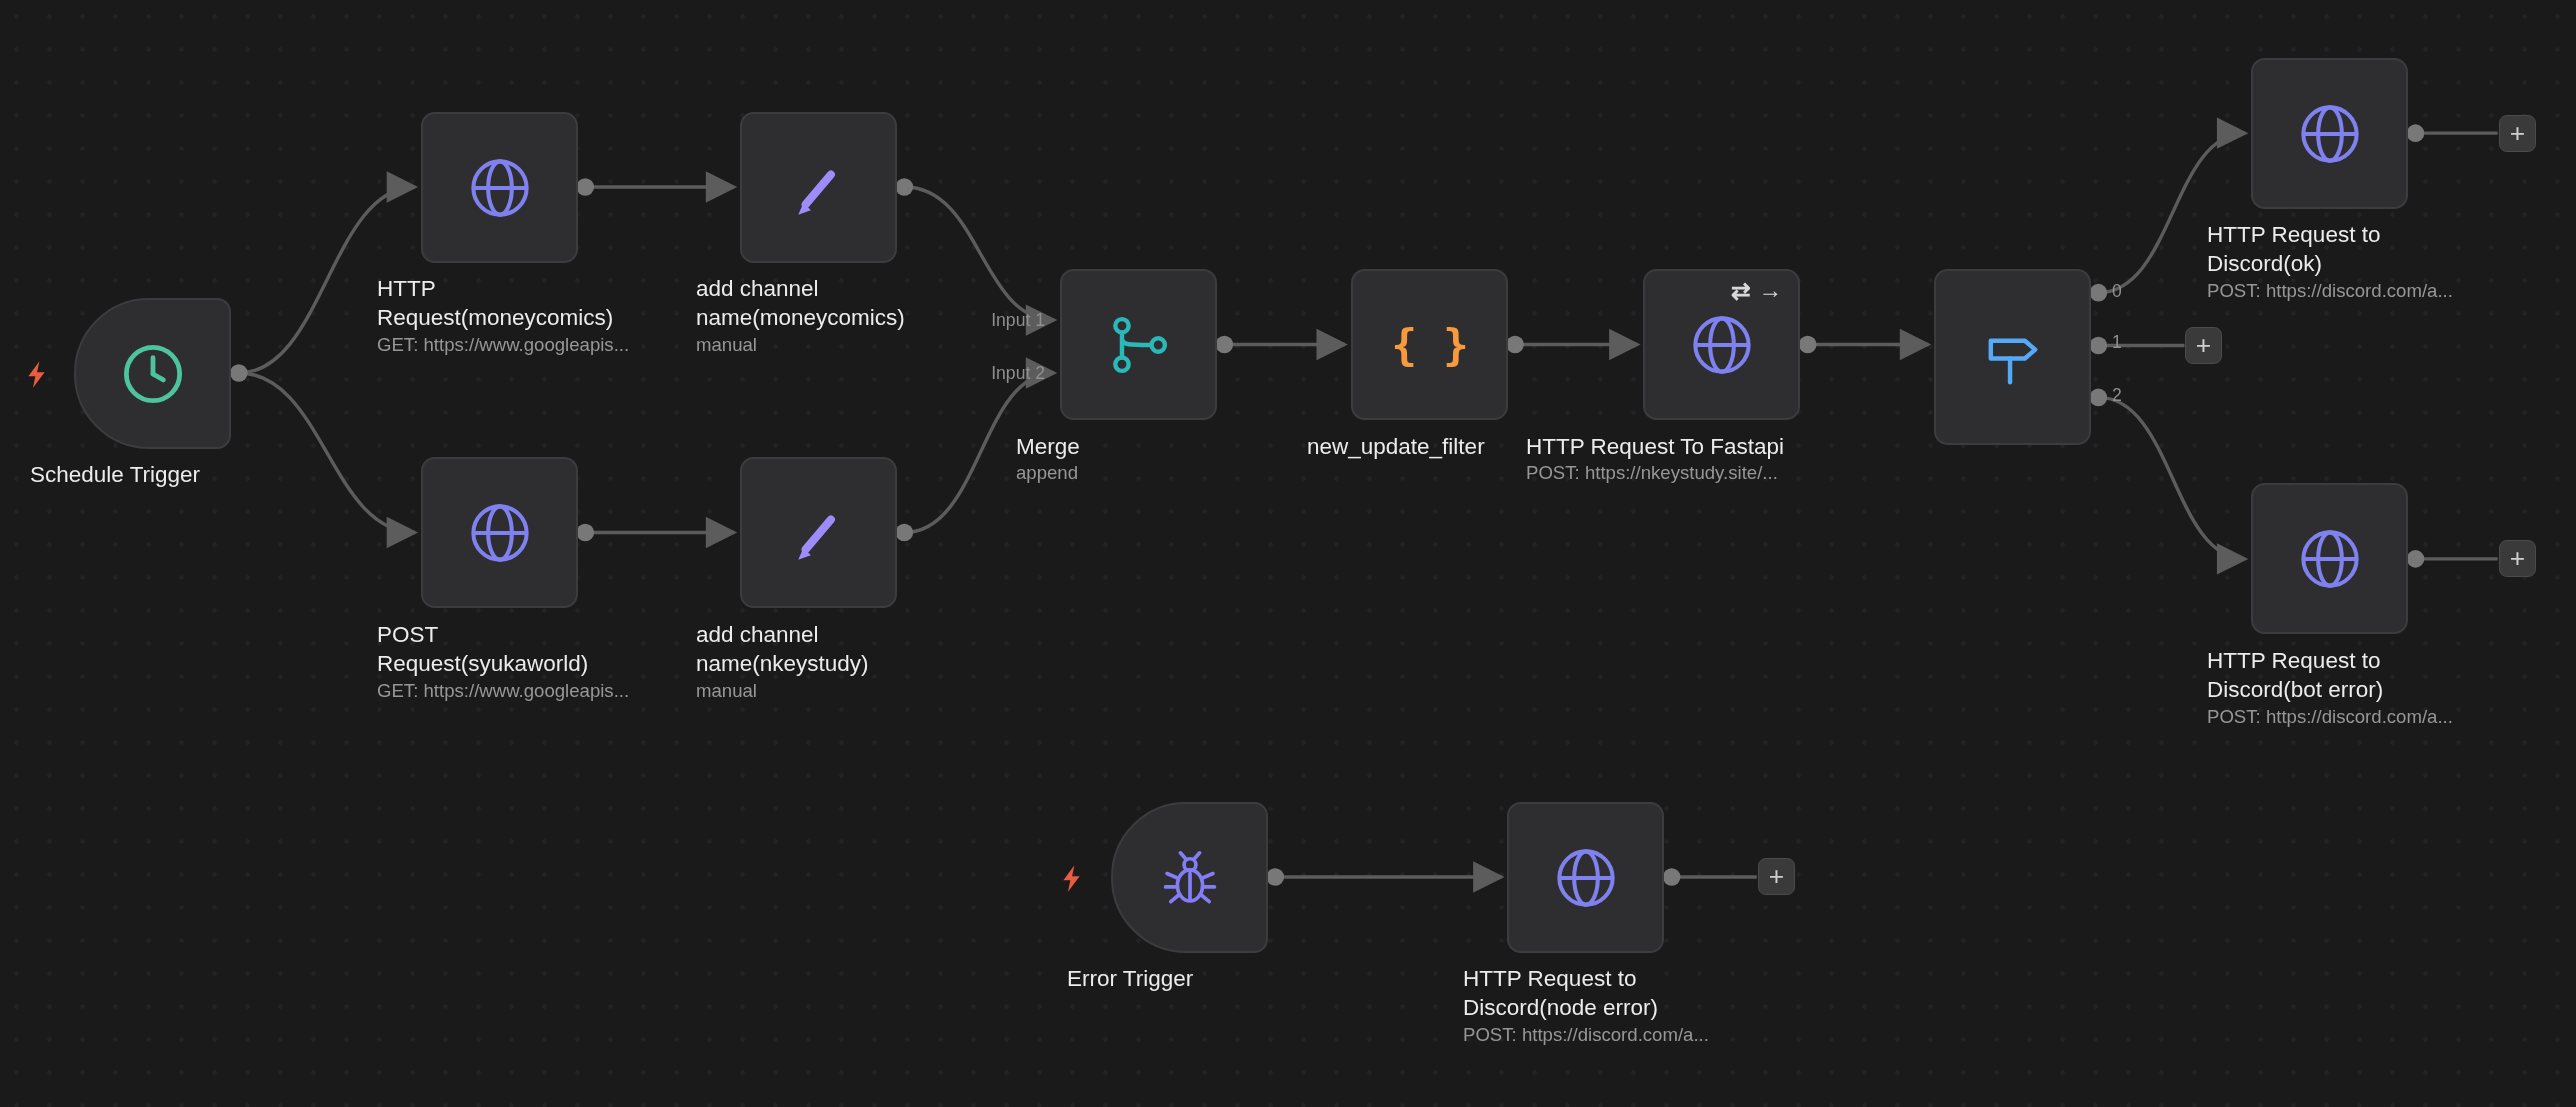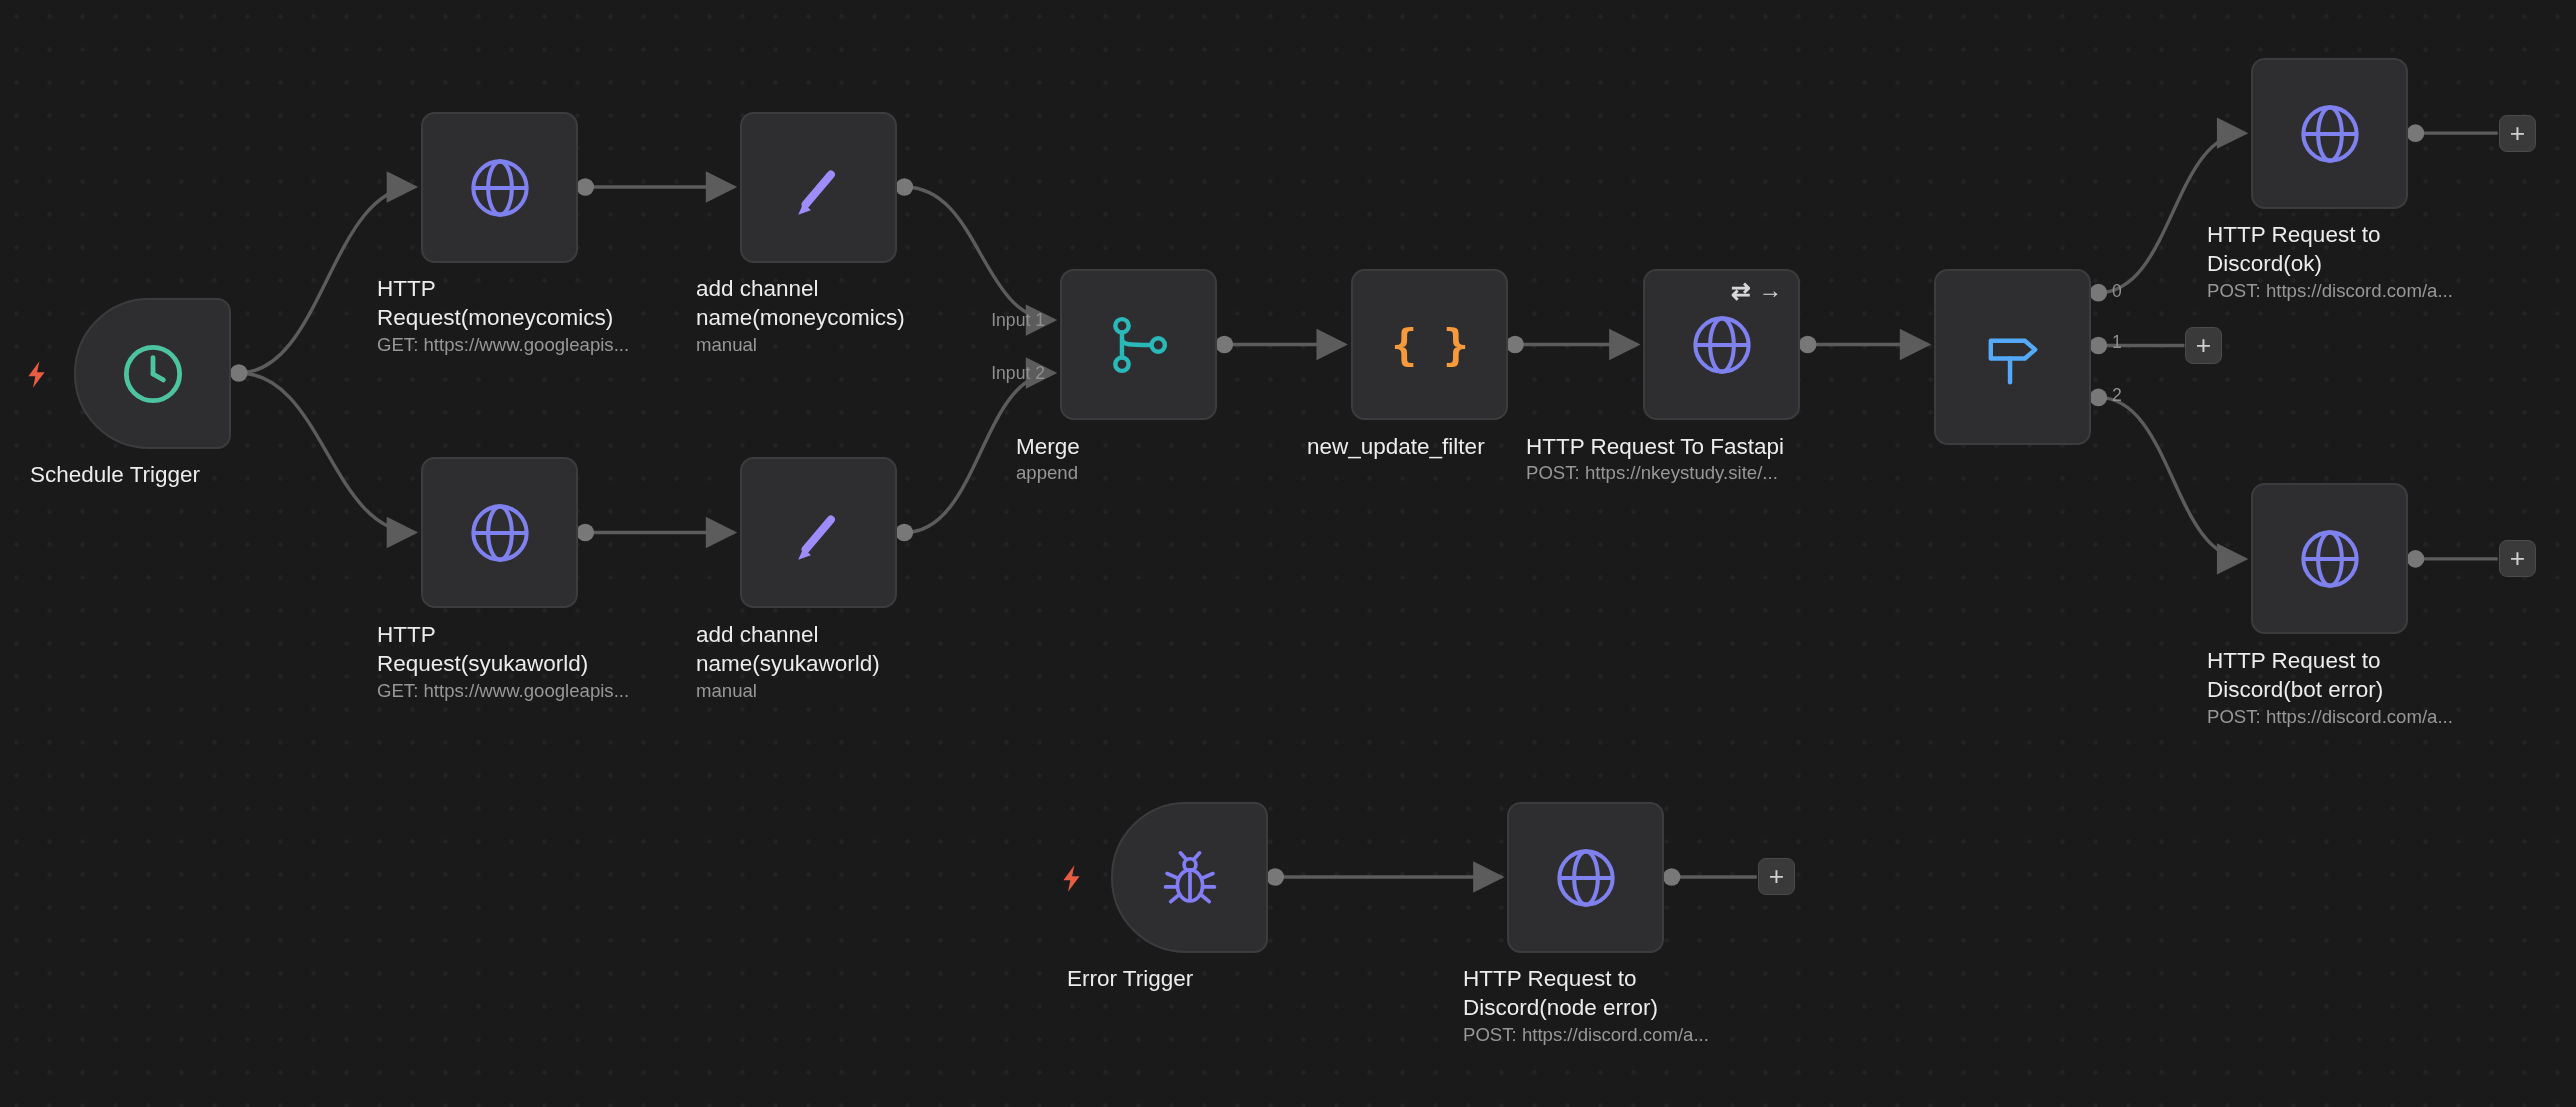--- a/index.html
+++ b/index.html
@@ -142,34 +142,34 @@
   <div class="node" style="left:421px;top:457px">
     <svg class="icon" viewBox="0 0 100 100">
       <g fill="none" stroke-width="5.5" stroke="#7F81EE">
         <circle cx="50" cy="50" r="36"></circle>
         <ellipse cx="50" cy="50" rx="16" ry="36"></ellipse>
         <path d="M14 50 H86"></path>
       </g>
     </svg>
   </div>
   <div class="node-label" style="left:377px;top:620px">
-    <div>HTTP Request(syukaworld)</div>
+    <div>POST Request(syukaworld)</div>
     <div class="node-sub">GET: https://www.googleapis...</div>
   </div>
 
   <div class="node" style="left:740px;top:457px">
     <svg class="icon" viewBox="0 0 100 100">
       <g stroke="#9E8CFB">
         <path d="M32 72 L66 32" fill="none" stroke-width="11" stroke-linecap="round"></path>
         <path d="M22 86 L29 70 L39 80 Z" stroke="none" fill="#9E8CFB"></path>
       </g>
     </svg>
   </div>
   <div class="node-label" style="left:696px;top:620px">
-    <div>add channel name(syukaworld)</div>
+    <div>add channel name(nkeystudy)</div>
     <div class="node-sub">manual</div>
   </div>
 
   <div class="node" style="left:1060px;top:269px">
     <svg class="icon" viewBox="0 0 100 100">
       <g fill="none" stroke-width="6" stroke-linecap="round" stroke="#2AB8B8">
         <circle cx="27" cy="24" r="9"></circle>
         <circle cx="27" cy="76" r="9"></circle>
         <circle cx="76" cy="50" r="9"></circle>
         <path d="M27 33 V67"></path>

